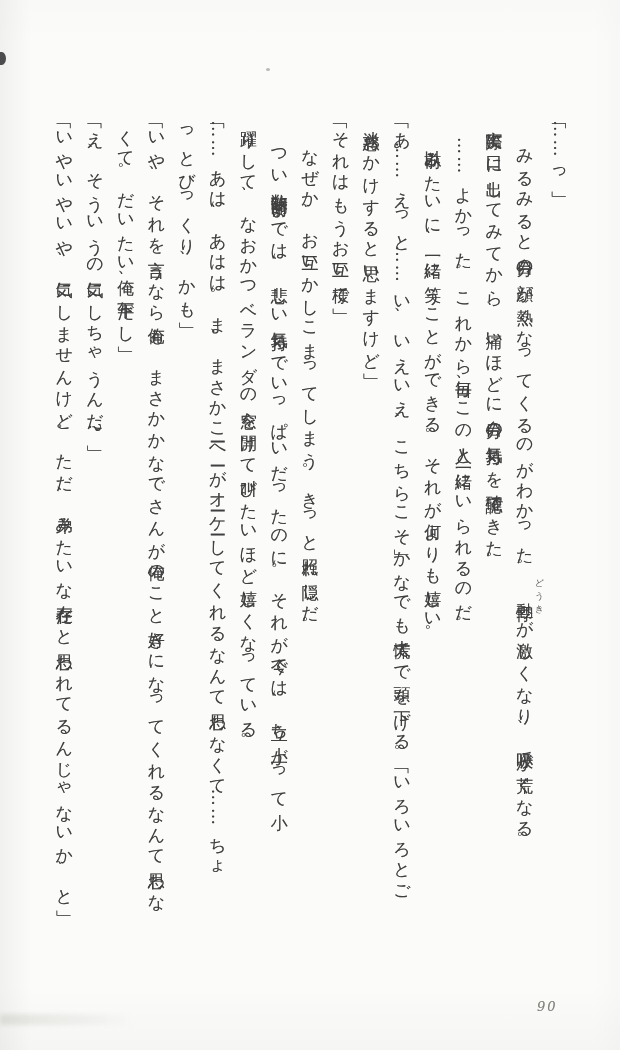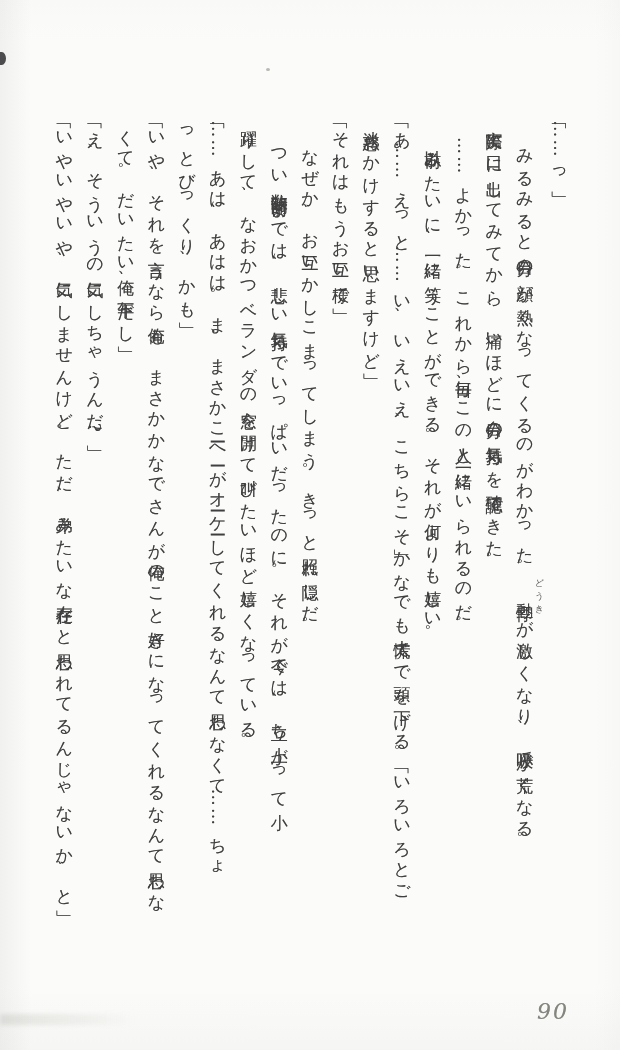--- a/index.html
+++ b/index.html
@@ -53,21 +53,21 @@
   rt {
     font-size: 9px;
     letter-spacing: 3px;
     color: #5a5a58;
     text-shadow: none;
   }
   .page-number {
     position: absolute;
     left: 537px;
     top: 999px;
-    font-size: 22px;
+    font-size: 13px;
     font-style: italic;
     color: #85857f;
     letter-spacing: 2px;
     text-shadow: 0 0 0.5px rgba(130,130,125,0.5);
   }
   .ink-mark {
     position: absolute;
     left: 0;
     top: 52px;
     width: 6px;

